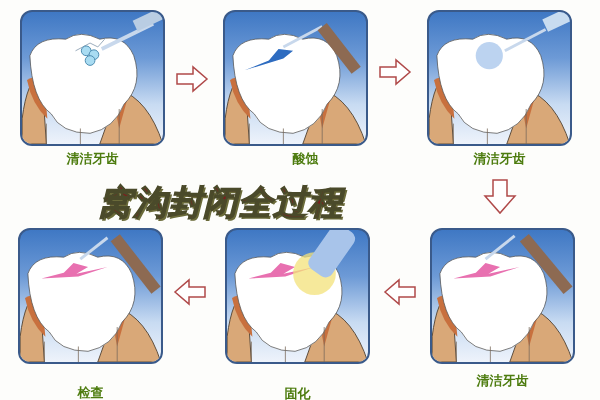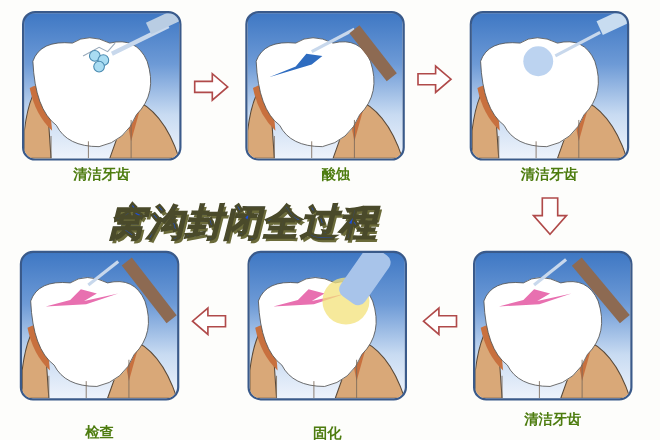--- a/index.html
+++ b/index.html
@@ -2,21 +2,21 @@
 <html><head>
 <meta charset="utf-8">
 <style>
   html,body{margin:0;padding:0;}
   body{width:600px;height:400px;background:#fdfdfb;position:relative;overflow:hidden;font-family:"DejaVu Sans",sans-serif;}
   .panel{position:absolute;width:145px;height:136px;border:2px solid #3a5a8a;border-radius:12px;overflow:hidden;
     background:linear-gradient(180deg,#3f78c4 0%,#6d9ad6 35%,#c8dbf2 70%,#eef3fb 100%);box-sizing:border-box;}
   .panel svg{position:absolute;left:0;top:0;width:100%;height:100%;}
   .label{position:absolute;width:145px;text-align:center;font-size:13px;font-weight:bold;color:#4d7c0f;}
   .arrow{position:absolute;}
-  .title{position:absolute;left:98px;top:180px;font-size:34px;font-weight:bold;font-style:italic;color:#1d4ed8;
+  .title{position:absolute;left:98px;top:180px;font-size:34px;font-weight:bold;font-style:italic;color:#7f1d1d;
     -webkit-text-stroke:1.2px #4a4a2a;letter-spacing:1px;text-shadow:2px 2px 0 #6b6b3a;}
 </style>
 </head>
 <body>
 
 <svg width="0" height="0" style="position:absolute">
   <defs>
     <g id="tooth">
       <path d="M0 110 Q5 70 20 62 L25 136 L0 136 Z" fill="#d9a878" stroke="#5a4a3a" stroke-width="1"></path>
       <path d="M100 80 Q130 90 145 136 L80 136 Z" fill="#d9a878" stroke="#5a4a3a" stroke-width="1"></path>

